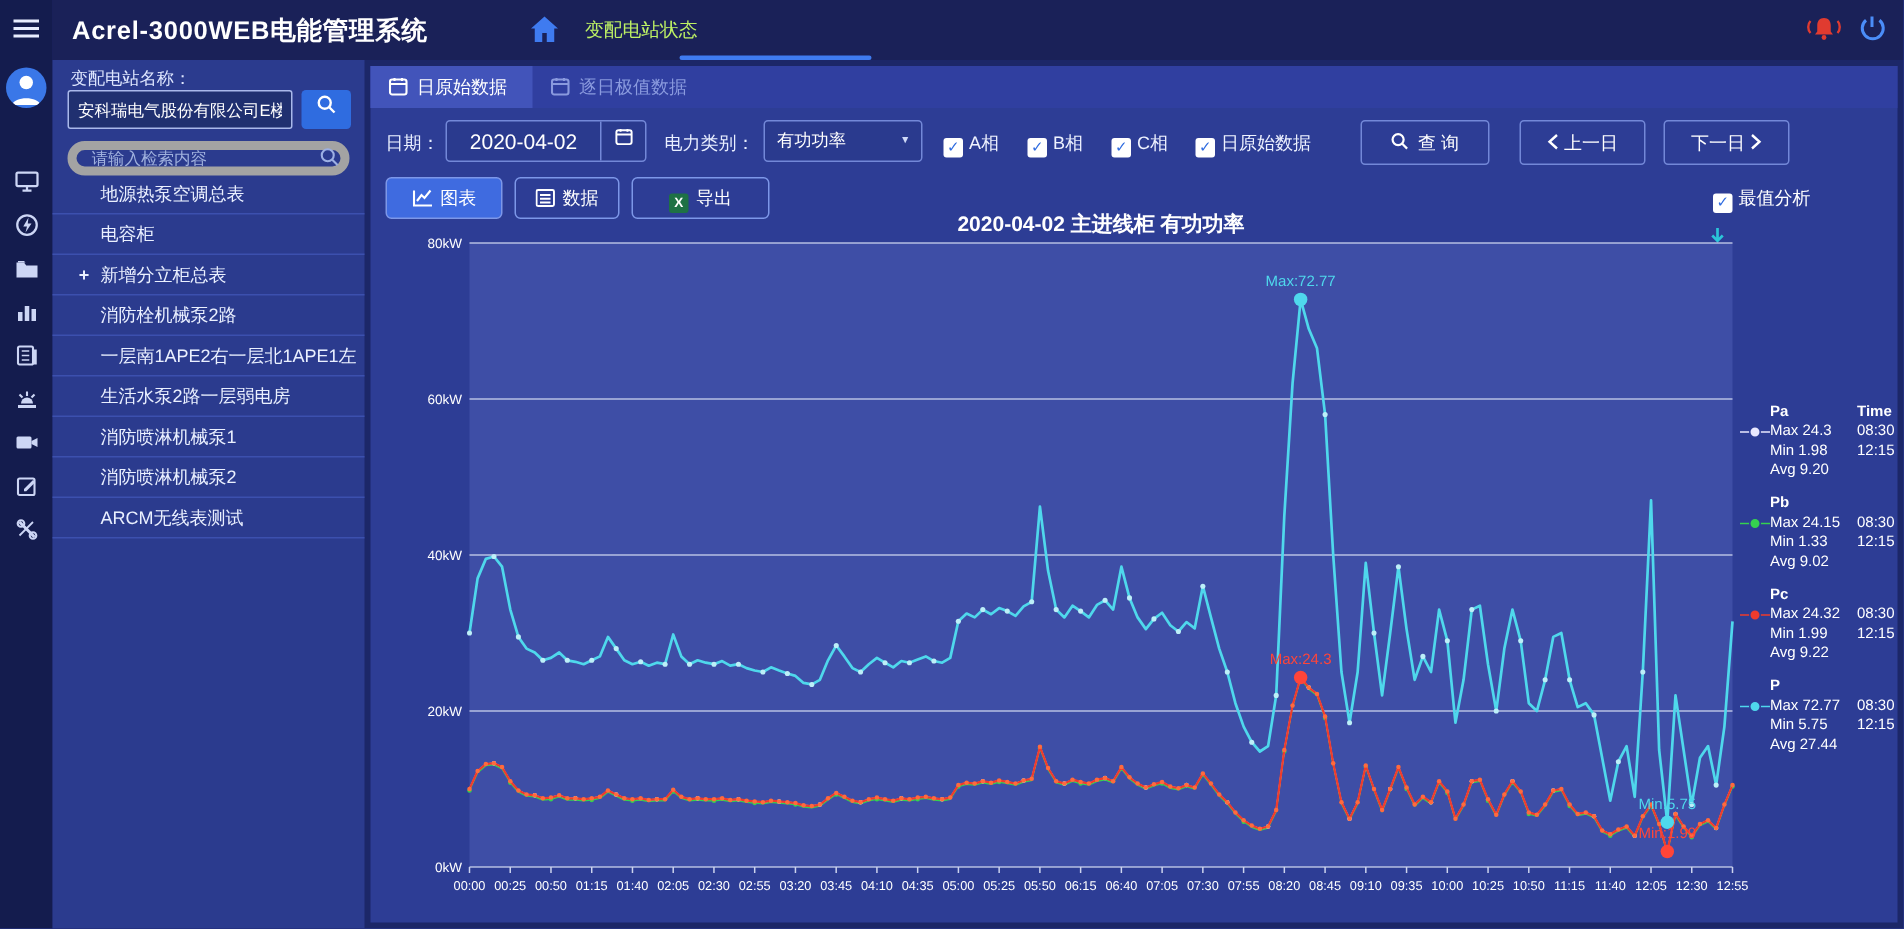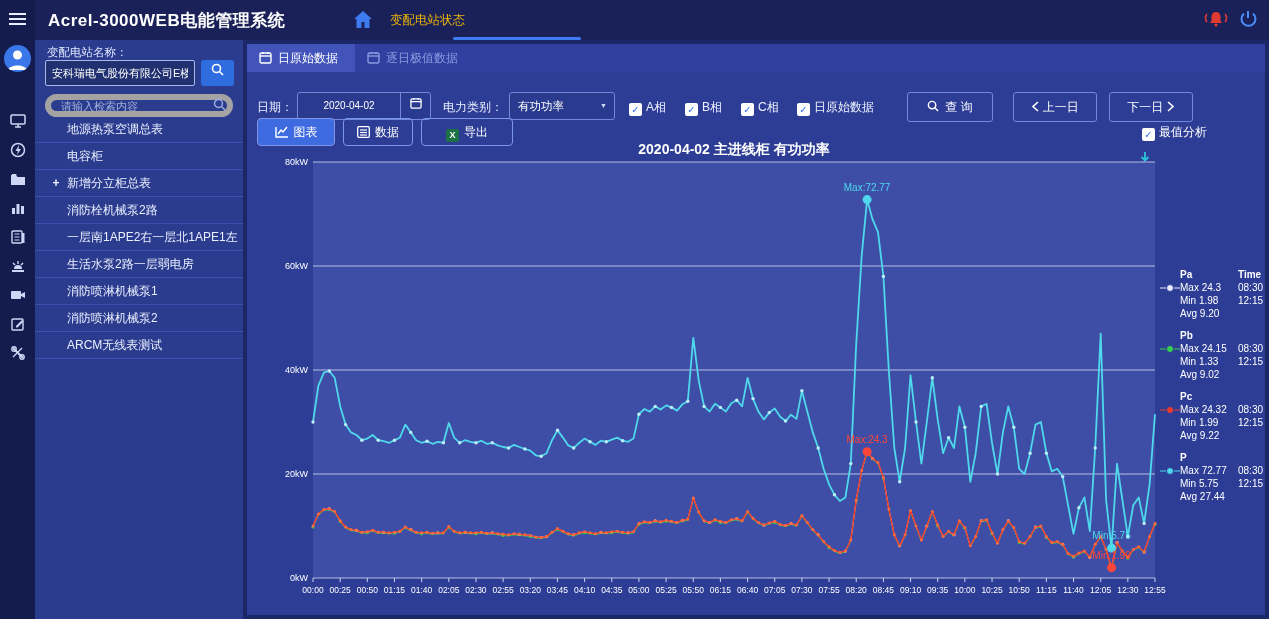--- a/index.html
+++ b/index.html
@@ -7,21 +7,21 @@
   font-family:"Liberation Sans","DejaVu Sans",sans-serif;color:#fff;font-size:12px}
 .abs{position:absolute}
 
 #rail{left:0;top:0;width:35px;height:619px;background:#141c4e}
 #topbar{left:35px;top:0;width:1234px;height:40px;background:#1a2158}
 #hamburger{left:9px;top:13px;width:17px;cursor:pointer}
 #hamburger i{display:block;height:2px;background:#e8edff;margin-bottom:3px}
 #app-title{left:13px;top:9px;font-size:17px;font-weight:bold;letter-spacing:.5px}
 #home{left:318px;top:10px}
 .nav-tab{top:0;height:40px;line-height:40px;font-size:12.5px;cursor:pointer}
-.nav-tab.inactive{color:#eab308}
+.nav-tab.inactive{color:#bef264}
 .nav-tab.active{color:#fff;font-weight:bold}
 .nav-underline{height:3px;background:#3f7bf0;left:418px;top:37px;width:128px;border-radius:2px}
 .close-badge{display:inline-block;width:15px;height:15px;border-radius:50%;background:#3f7bf0;
   vertical-align:middle;margin-left:6px;position:relative;top:-1px;text-align:center}
 #bell{left:1168px;top:9px}#power{left:1203px;top:9px}
 
 .rail-ic{left:10px;width:16px;height:16px;cursor:pointer}
 #avatar{left:4px;top:45px;width:27px;height:27px;border-radius:50%;background:#3a77e8;overflow:hidden}
 
 #sidebar{left:35px;top:40px;width:208px;height:579px;background:#2b3b8e}
@@ -41,25 +41,25 @@
 .trow.child{padding-left:32px}
 .trow.sel{background:#3a67d8;border-bottom:none}
 
 #main{left:247px;top:44px;width:1018px;height:571px;background:#2d3d95}
 #subtabs{left:0;top:0;width:1018px;height:28px;background:#303fa0}
 .subtab{top:0;height:28px;line-height:28px;cursor:pointer;font-size:12px}
 .subtab .cal{vertical-align:-2px;margin:0 6px 0 12px}
 #subtab1{left:0;width:108px;background:#4254ba;color:#fff}
 #subtab2{left:108px;width:150px;color:#8a9ade}
 
-#filters{left:0;top:48px;width:938px;height:30px}
+#filters{left:0;top:36px;width:938px;height:30px}
 .flabel{top:7px;font-size:12px;color:#e9efff}
 .fbox{top:0;height:28px;border:1px solid #7388d8;border-radius:3px;background:#2a3a8e}
 #datebox{left:50px;width:134px}
-#dateval{left:0;top:0;width:102px;height:26px;line-height:26px;text-align:center;font-size:10px}
+#dateval{left:0;top:0;width:102px;height:26px;line-height:26px;text-align:center;font-size:14px}
 #datecal{left:102px;top:0;width:30px;height:26px;border-left:1px solid #7388d8;text-align:center;line-height:24px;cursor:pointer}
 #selectbox{left:262px;width:106px;cursor:pointer}
 #selectval{left:8px;top:0;height:26px;line-height:26px;font-size:11.5px}
 .caret{right:7px;top:9px;font-size:7px;color:#cfd9f8;position:absolute}
 .chk{display:inline-block;width:13px;height:13px;background:#fff;border-radius:2px;text-align:center;
   line-height:13px;font-size:10px;color:#2f6ce0;font-weight:bold;margin-right:4px;vertical-align:-2px;cursor:pointer}
 .chk-item{top:7px;font-size:12px;color:#eef2ff}
 .btn{height:30px;line-height:28px;border:1px solid #7388d8;border-radius:3px;text-align:center;
   cursor:pointer;font-size:12px;color:#fff;background:#2d3d95}
 #btn-query{left:660px;top:0;width:86px}

